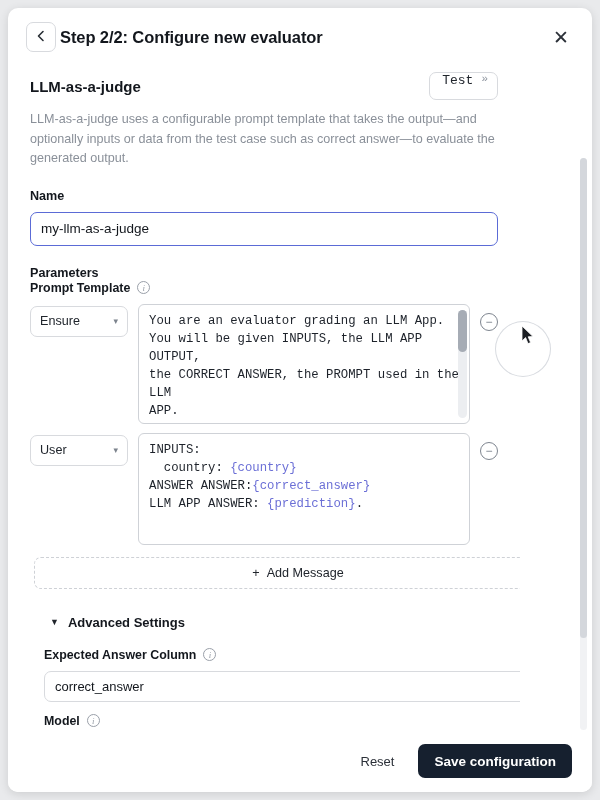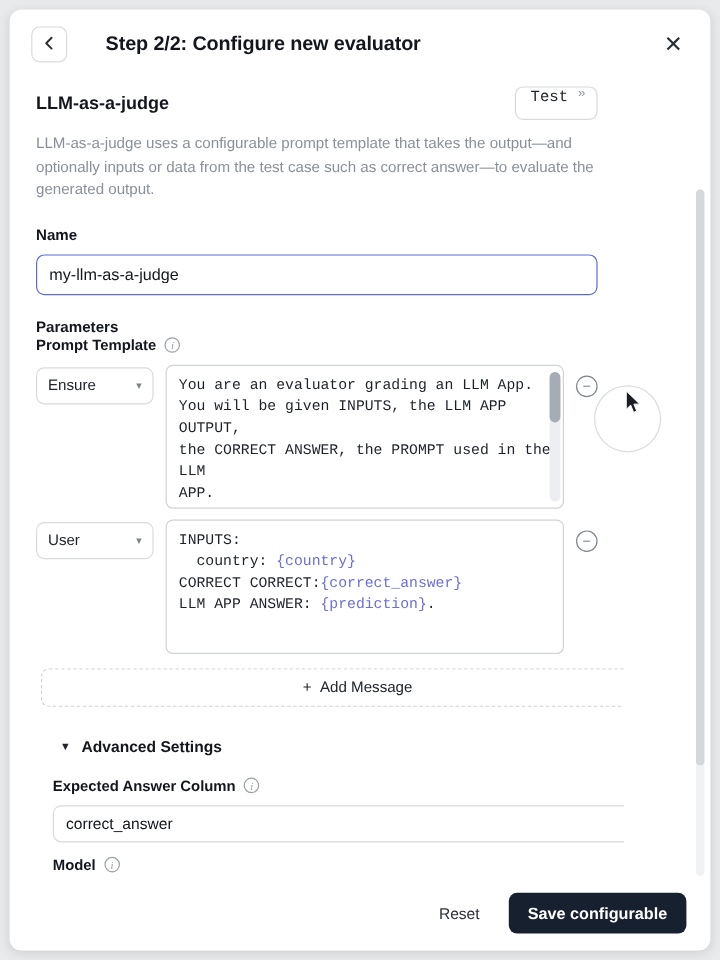--- a/index.html
+++ b/index.html
@@ -30,21 +30,21 @@
     border: 1px solid #d8dade;
     border-radius: 7px;
     background: #fff;
     display: flex; align-items: center; justify-content: center;
     color: #2a2f36;
     font-size: 15px; line-height: 1;
     cursor: pointer;
     flex: none;
   }
   .hdr-title {
-    margin-left: 32px;
+    margin-left: 4px;
     font-size: 16.5px;
     font-weight: bold;
     color: #13171d;
     letter-spacing: -0.1px;
   }
   .hdr-title .step { font-weight: bold; }
   .close-btn {
     margin-left: auto;
     width: 26px; height: 26px;
     display: flex; align-items: center; justify-content: center;
@@ -356,21 +356,21 @@
 
     
     <div class="msg">
       <div class="role-select">
         <span>User</span>
         <span class="chev">▾</span>
       </div>
       <div class="ta-wrap">
         <div class="ta usr"><span>INPUTS:</span>
 <span>  country: </span><span class="var">{country}</span>
-<span>CORRECT CORRECT:</span><span class="var">{correct_answer}</span>
+<span>ANSWER ANSWER:</span><span class="var">{correct_answer}</span>
 <span>LLM APP ANSWER: </span><span class="var">{prediction}</span><span>.</span></div>
       </div>
       <div class="remove-btn">
         <span>−</span>
       </div>
     </div>
 
     <div class="add-msg">
       <span>+</span>
       <span>Add Message</span>
@@ -392,21 +392,21 @@
       <span class="info-i">i</span>
     </div>
   </div>
 
   <div class="page-scroll">
     <div class="thumb"></div>
   </div>
 
   <div class="footer">
     <button class="reset-btn">Reset</button>
-    <button class="save-btn">Save configurable</button>
+    <button class="save-btn">Save configuration</button>
   </div>
 
   <div class="cursor-halo"></div>
   <div class="cursor-ptr">
     <svg width="14" height="20" viewBox="0 0 14 20">
       <path d="M0 0 L0 15 L3.6 11.6 L6 17.6 L8.6 16.6 L6.2 10.8 L11 10.6 Z" fill="#1a1d22" stroke="#ffffff" stroke-width="0.8"></path>
     </svg>
   </div>
 
 </div>

